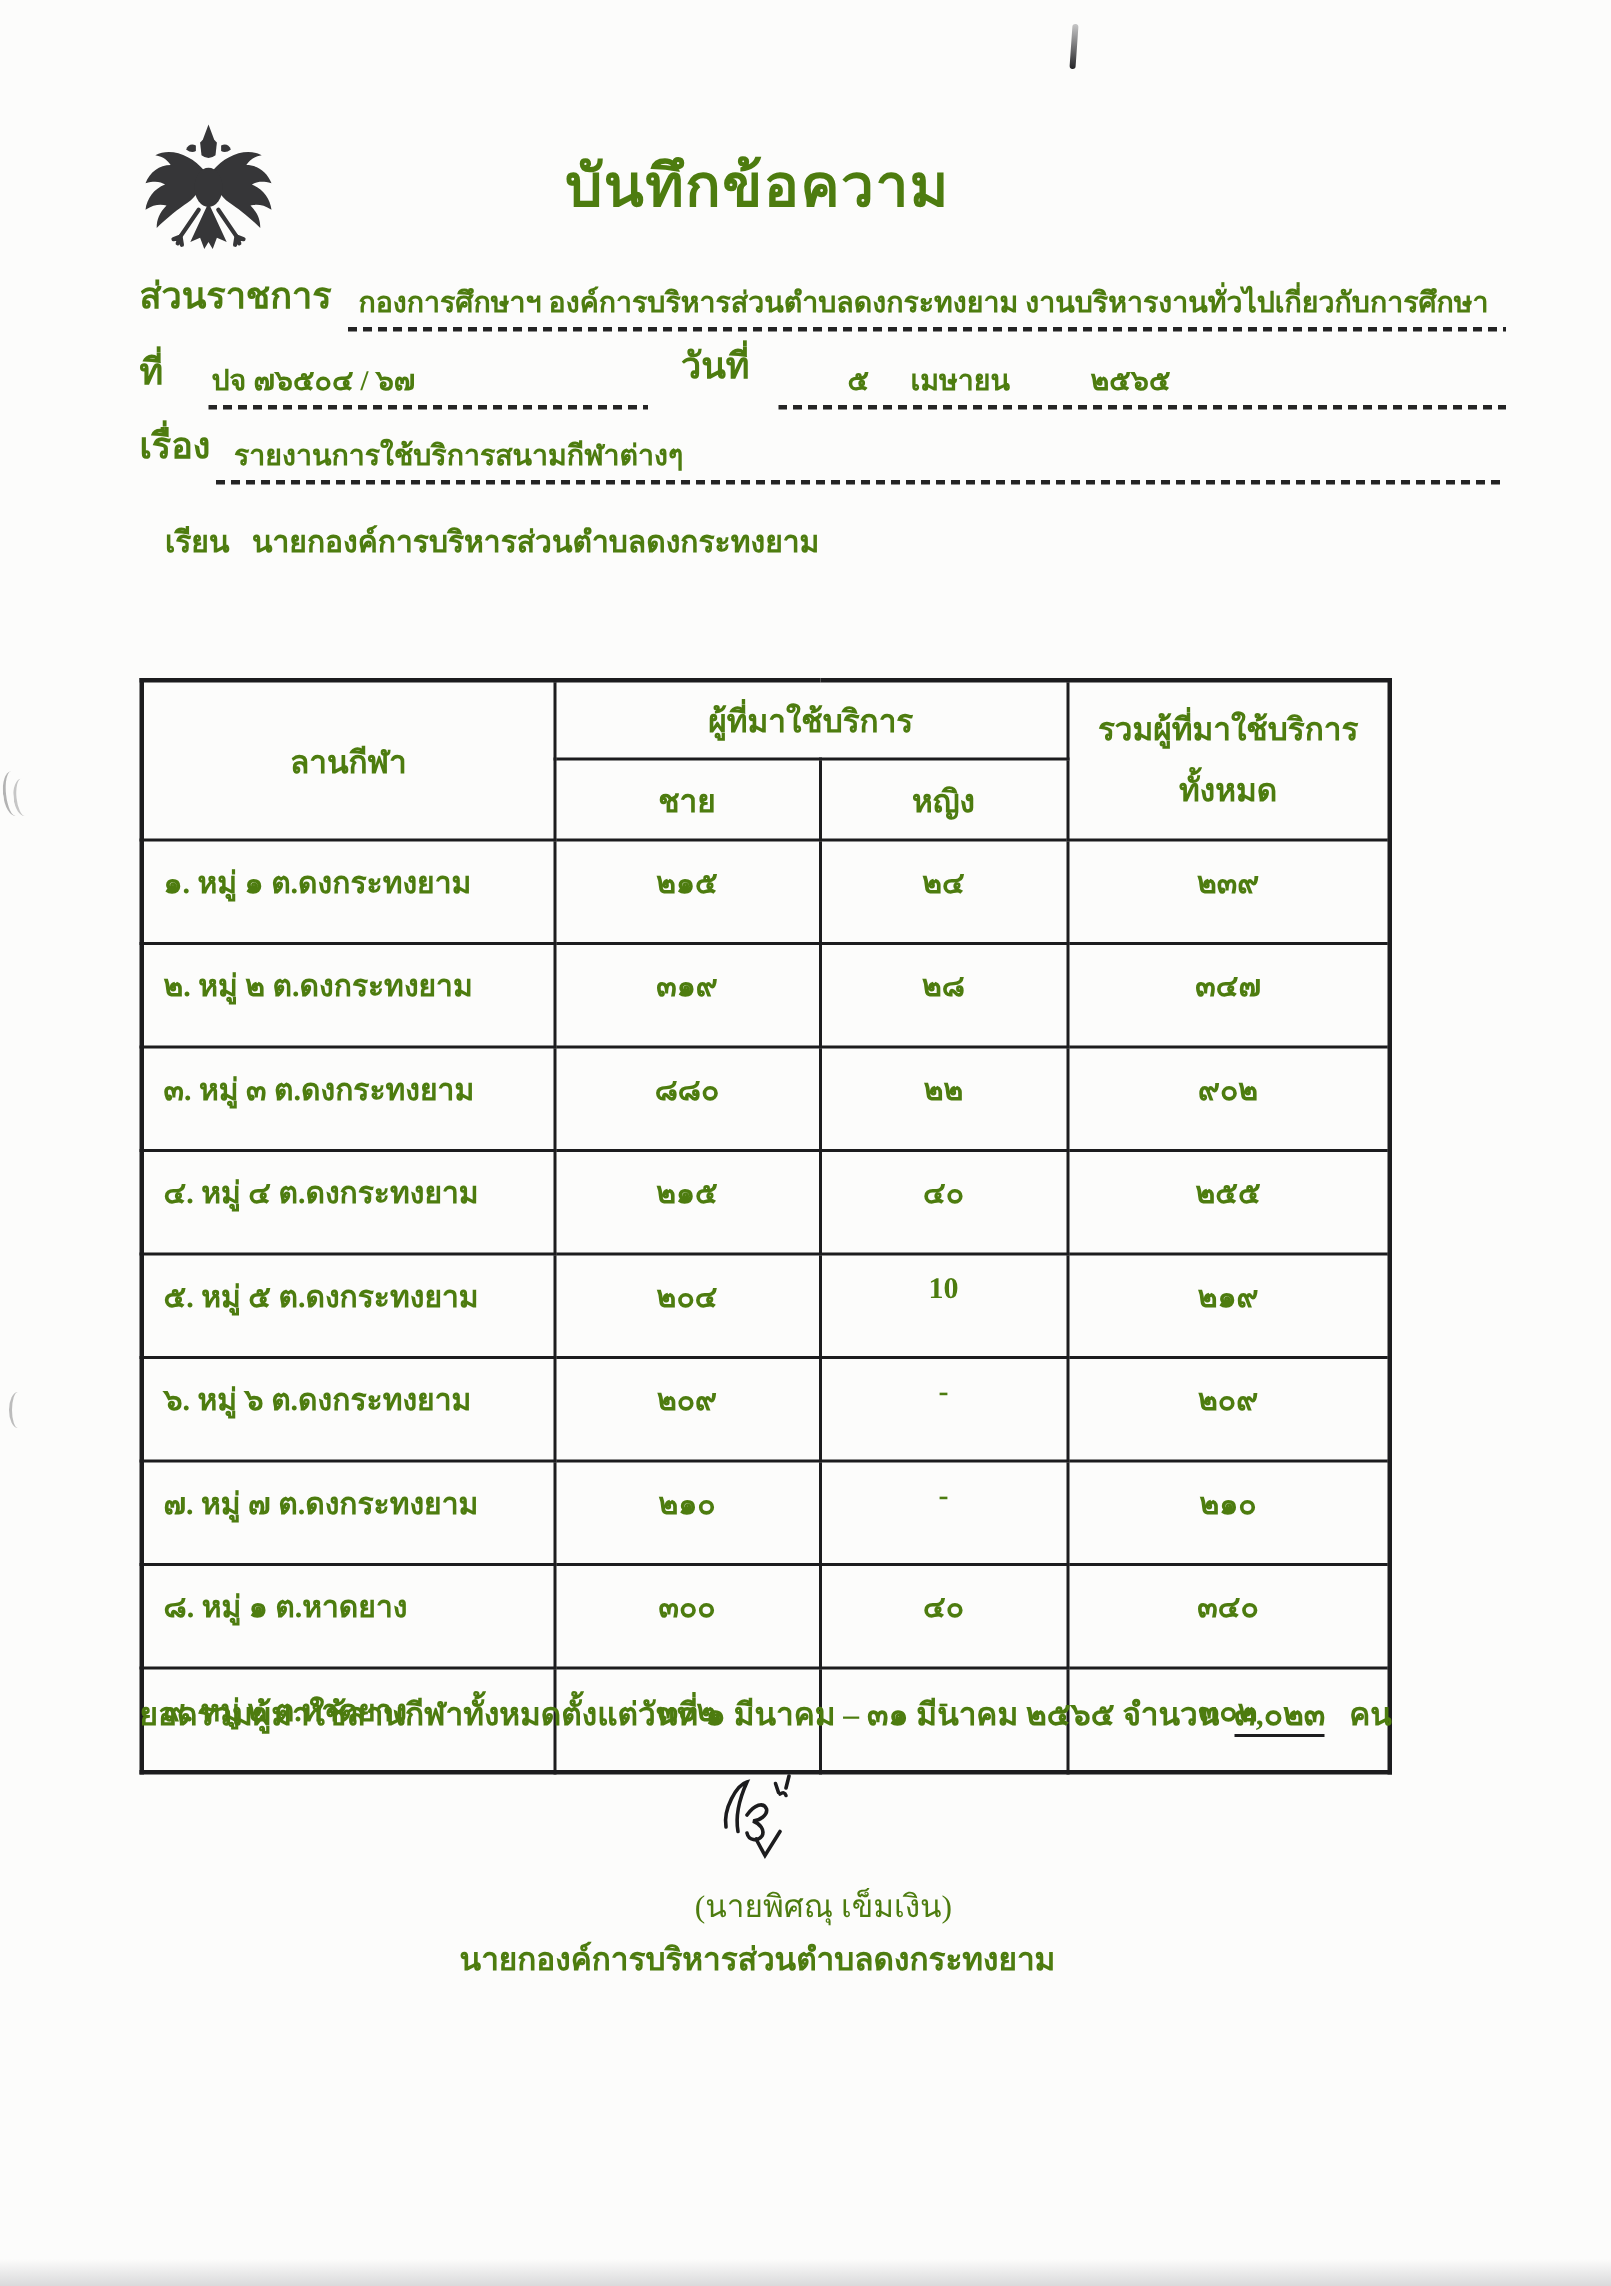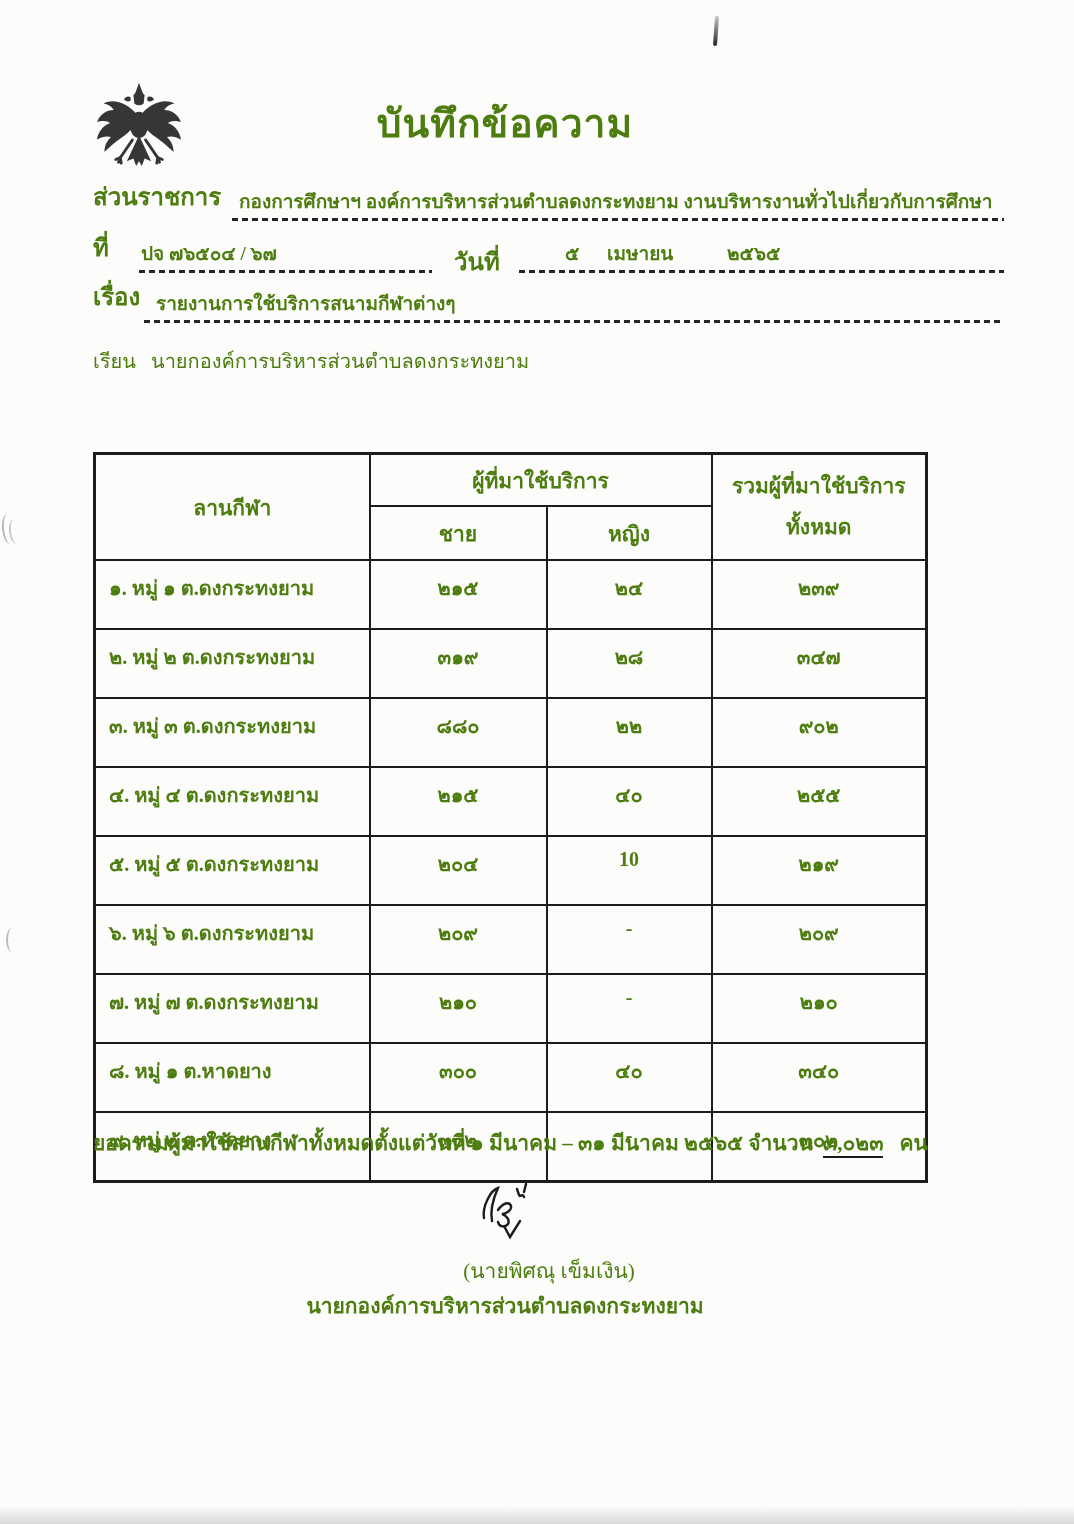--- a/index.html
+++ b/index.html
@@ -40,37 +40,37 @@
     text-align: center; font-size: 39px; font-weight: bold; letter-spacing: 1px;
   }
 
   
   .lbl { position: absolute; font-weight: bold; font-size: 24px; white-space: nowrap; }
   .val { position: absolute; font-weight: bold; font-size: 19px; white-space: nowrap; }
   .lbl-agency  { left: 93px;  top: 177px; }
   .val-agency  { left: 239px; top: 186px; }
   .lbl-no      { left: 93px;  top: 228px; }
   .val-no      { left: 141px; top: 238px; }
-  .lbl-date    { left: 454px; top: 224px; margin-top: 18px; }
+  .lbl-date    { left: 454px; top: 224px; }
   .val-day     { left: 565px; top: 238px; }
   .val-month   { left: 607px; top: 238px; }
   .val-year    { left: 727px; top: 238px; }
   .lbl-subject { left: 93px;  top: 277px; }
   .val-subject { left: 156px; top: 288px; }
 
   .dots {
     position: absolute; height: 3px;
     background-image: repeating-linear-gradient(90deg, #242424 0px, #242424 6px, transparent 6px, transparent 10px);
   }
   .dots-agency  { left: 232px; top: 218px; width: 772px; }
   .dots-no      { left: 139px; top: 270px; width: 293px; }
   .dots-date    { left: 519px; top: 270px; width: 485px; }
   .dots-subject { left: 144px; top: 320px; width: 860px; }
 
-  .to-line { position: absolute; left: 93px; top: 345px; font-size: 20px; font-weight: normal; }
+  .to-line { position: absolute; left: 110px; top: 345px; font-size: 20px; font-weight: bold; }
   .to-line .to-value { margin-left: 15px; }
 
   .intro-line {
     position: absolute; left: 0; top: 400px; width: 1066px;
     text-align: center; font-size: 20.5px; font-weight: bold;
   }
 
   
   table.data-table {
     position: absolute; left: 93px; top: 452px; width: 832px;

